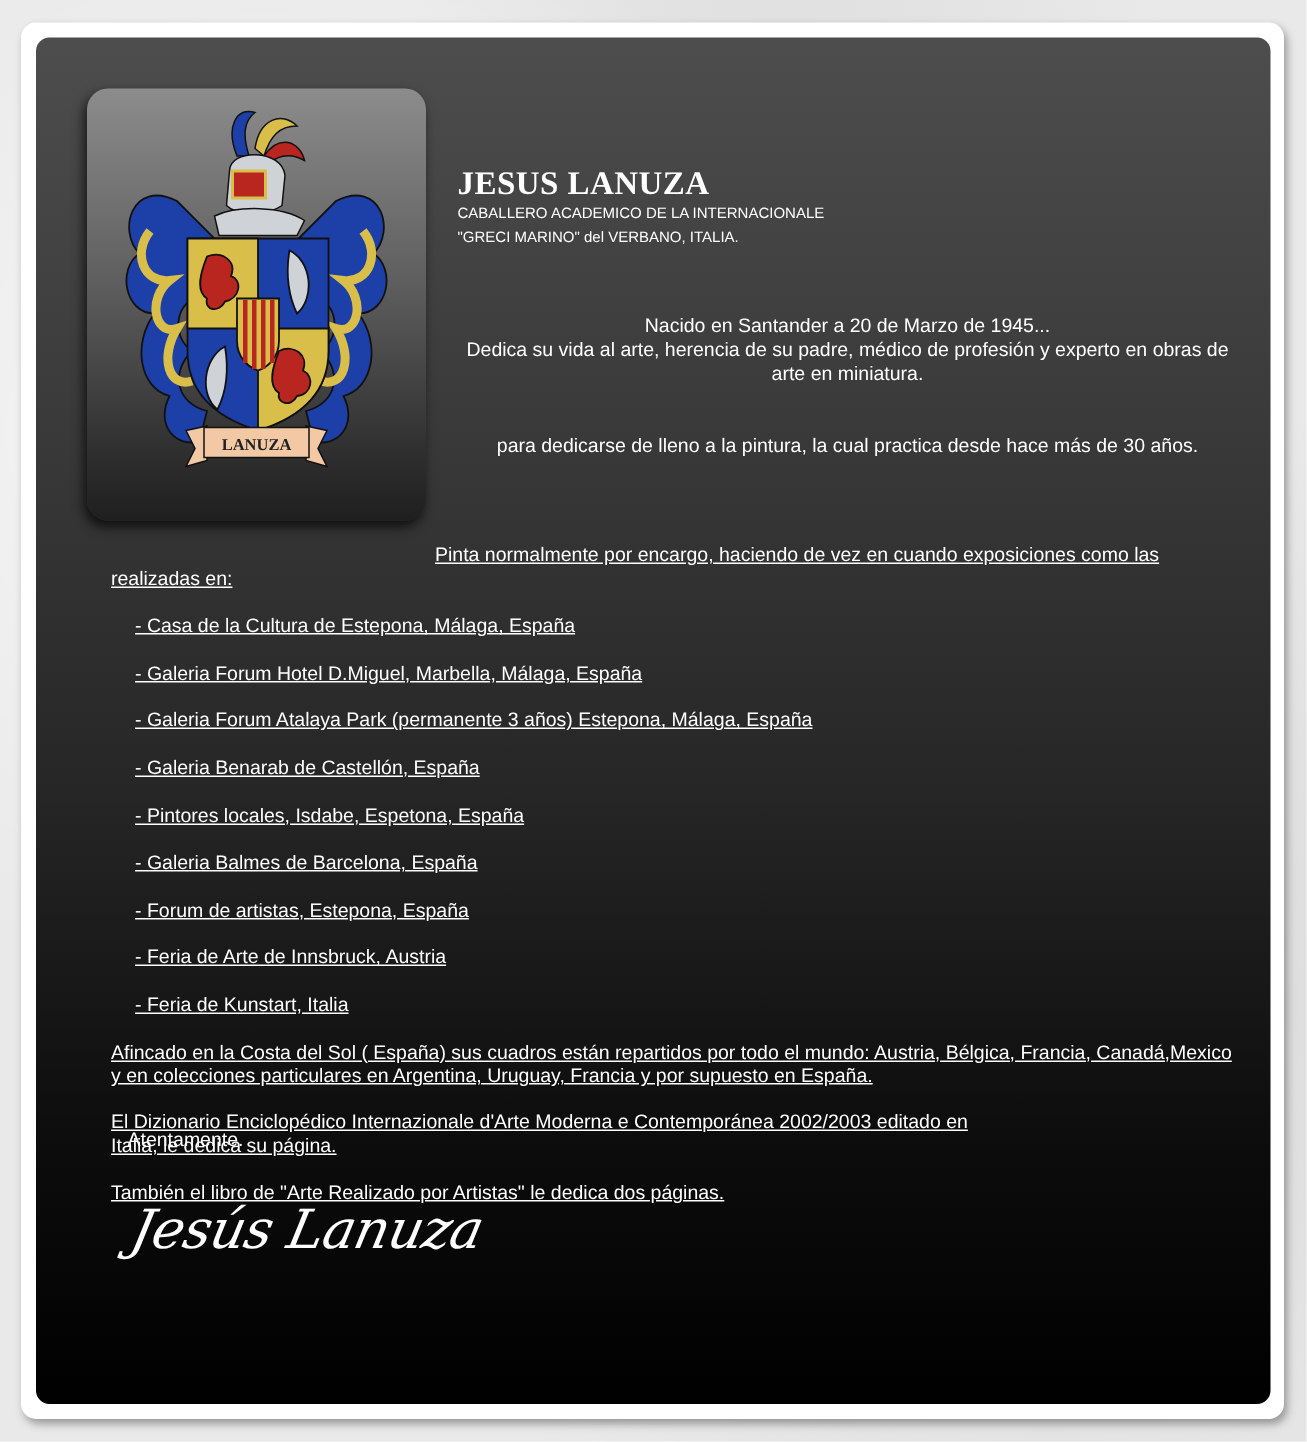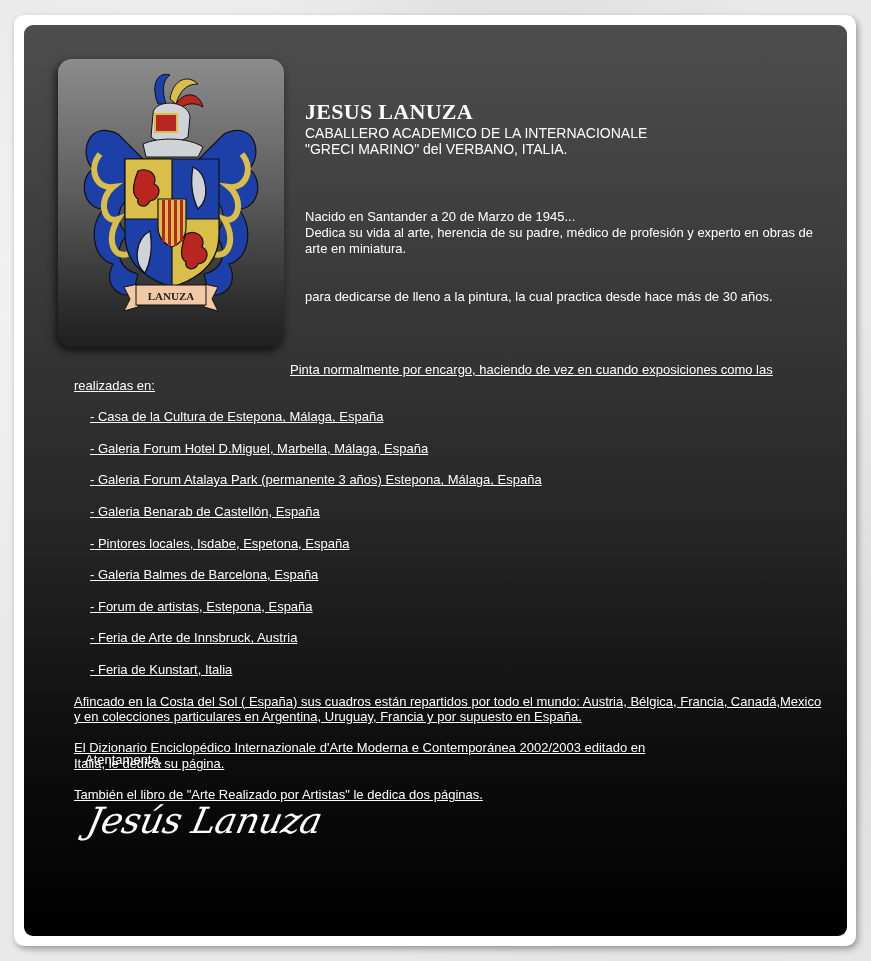--- a/index.html
+++ b/index.html
@@ -25,32 +25,32 @@
     color:#fff;
   }
   .crest-box {
     position:absolute; left:34px; top:34px; width:226px; height:288px;
     border-radius:14px;
     background: linear-gradient(to bottom, #8c8c8c 0%, #5e5e5e 45%, #2e2e2e 85%, #1f1f1f 100%);
     box-shadow: -2px 4px 8px rgba(0,0,0,0.7);
   }
   .crest-box svg { position:absolute; left:0; top:0; }
   .header {
-    position:absolute; left:281px; top:74px; width:520px;
+    position:absolute; left:281px; top:84px; width:520px;
   }
   .name {
     font-family: "Liberation Serif", serif; font-weight:bold;
     font-size:22px; letter-spacing:0.3px; line-height:26px;
   }
-  .subtitle { font-size:14px; line-height:16px; }
+  .subtitle { font-size:10px; line-height:16px; }
   .bio {
     position:absolute; left:281px; top:184px; width:520px;
     font-size:13px; line-height:16px;
   }
-  .bio p { margin:0 0 16px 0; }
+  .bio p { margin:0 0 16px 0;text-align:center; }
   .body-text {
     position:absolute; left:50px; top:337px; width:750px;
     font-size:13px; line-height:15.6px;text-decoration:underline;
   }
   .intro-line { text-indent:216px; margin:0; }
   .exhibit-list { list-style:none; margin:0; padding:0; }
   .exhibit-list li { margin:16px; }
   .para { margin:15.6px 0 0 0; }
   .closing { position:absolute; left:61px; top:727px; font-size:13px;text-align:center; }
   .signature {

